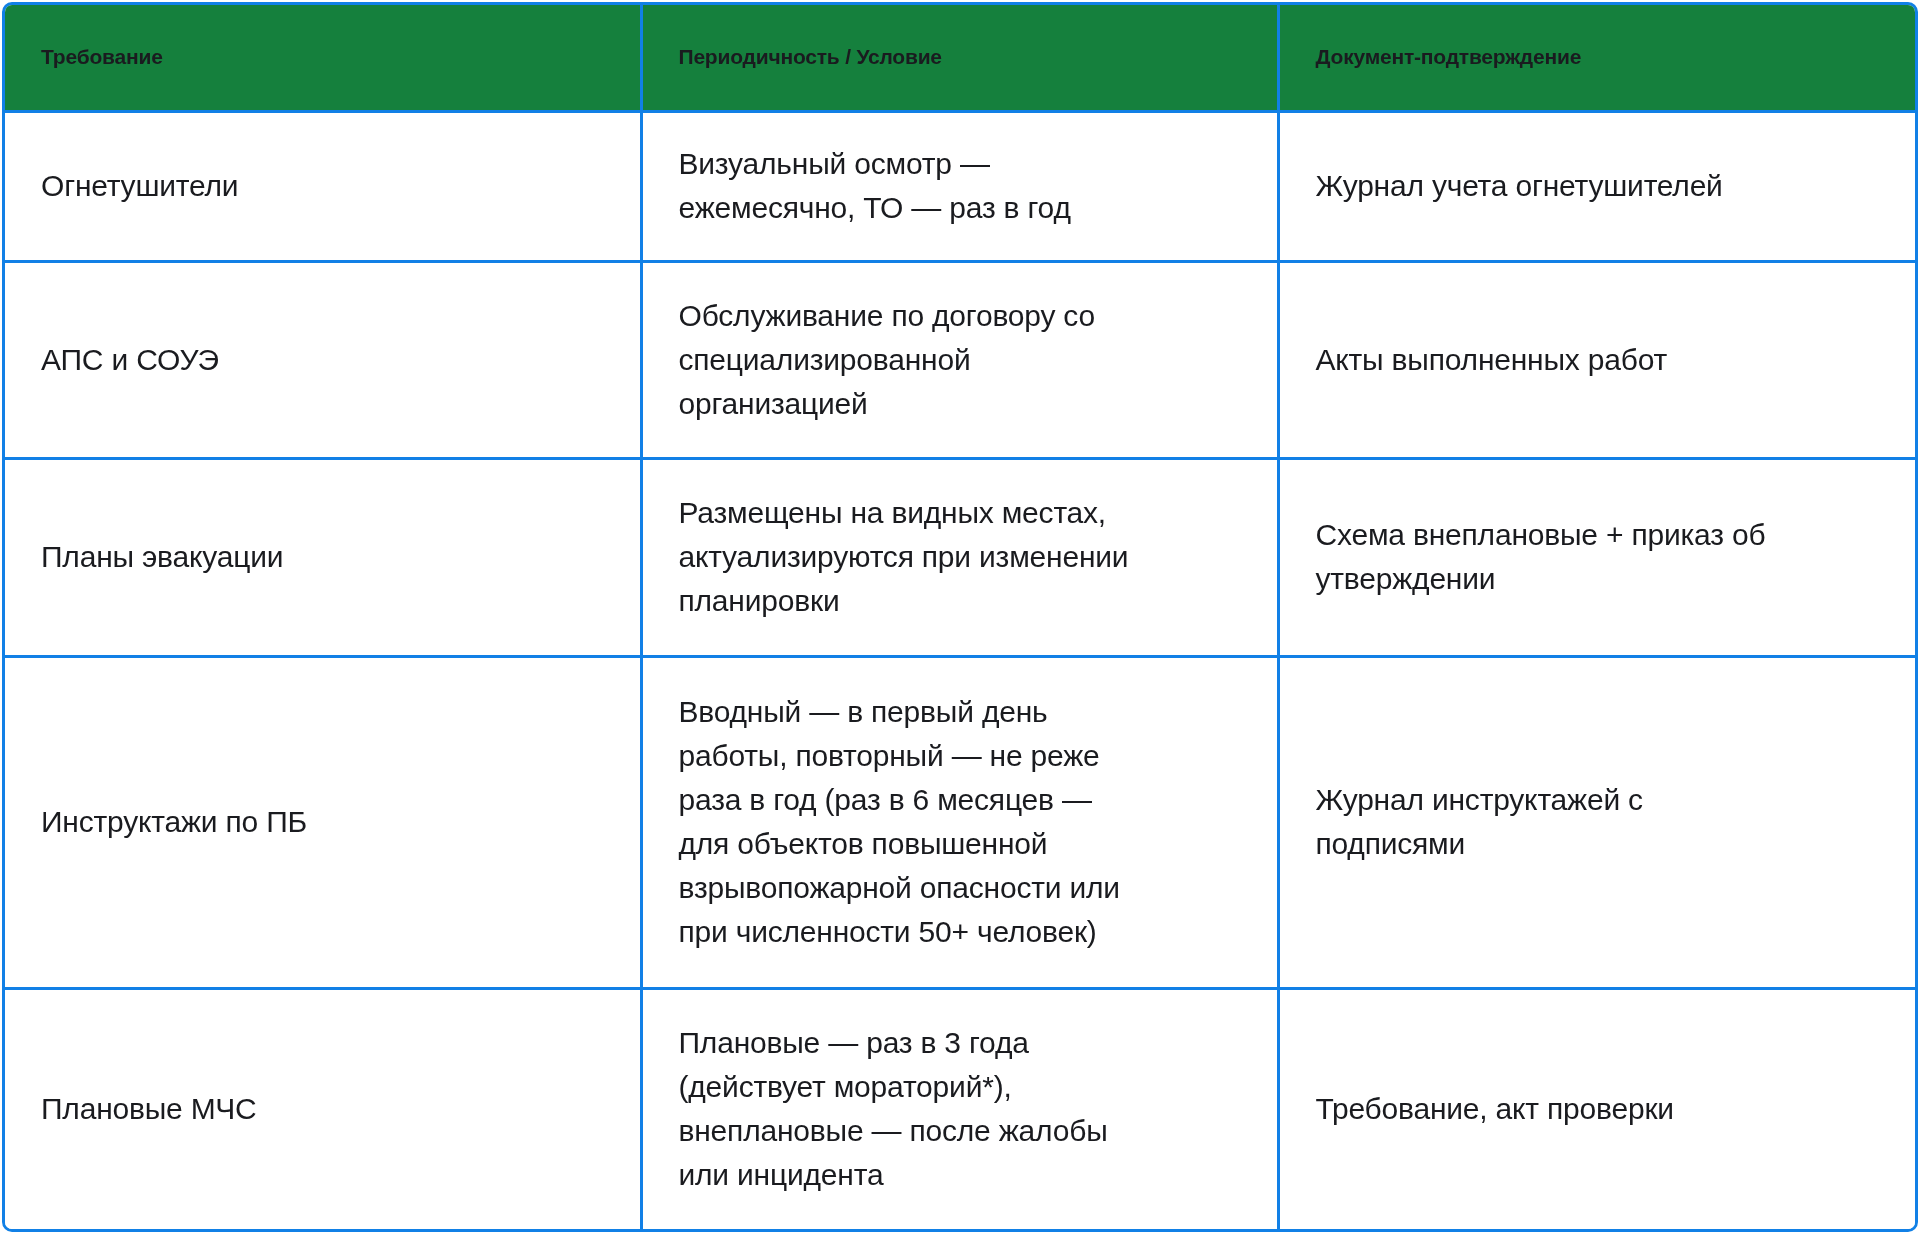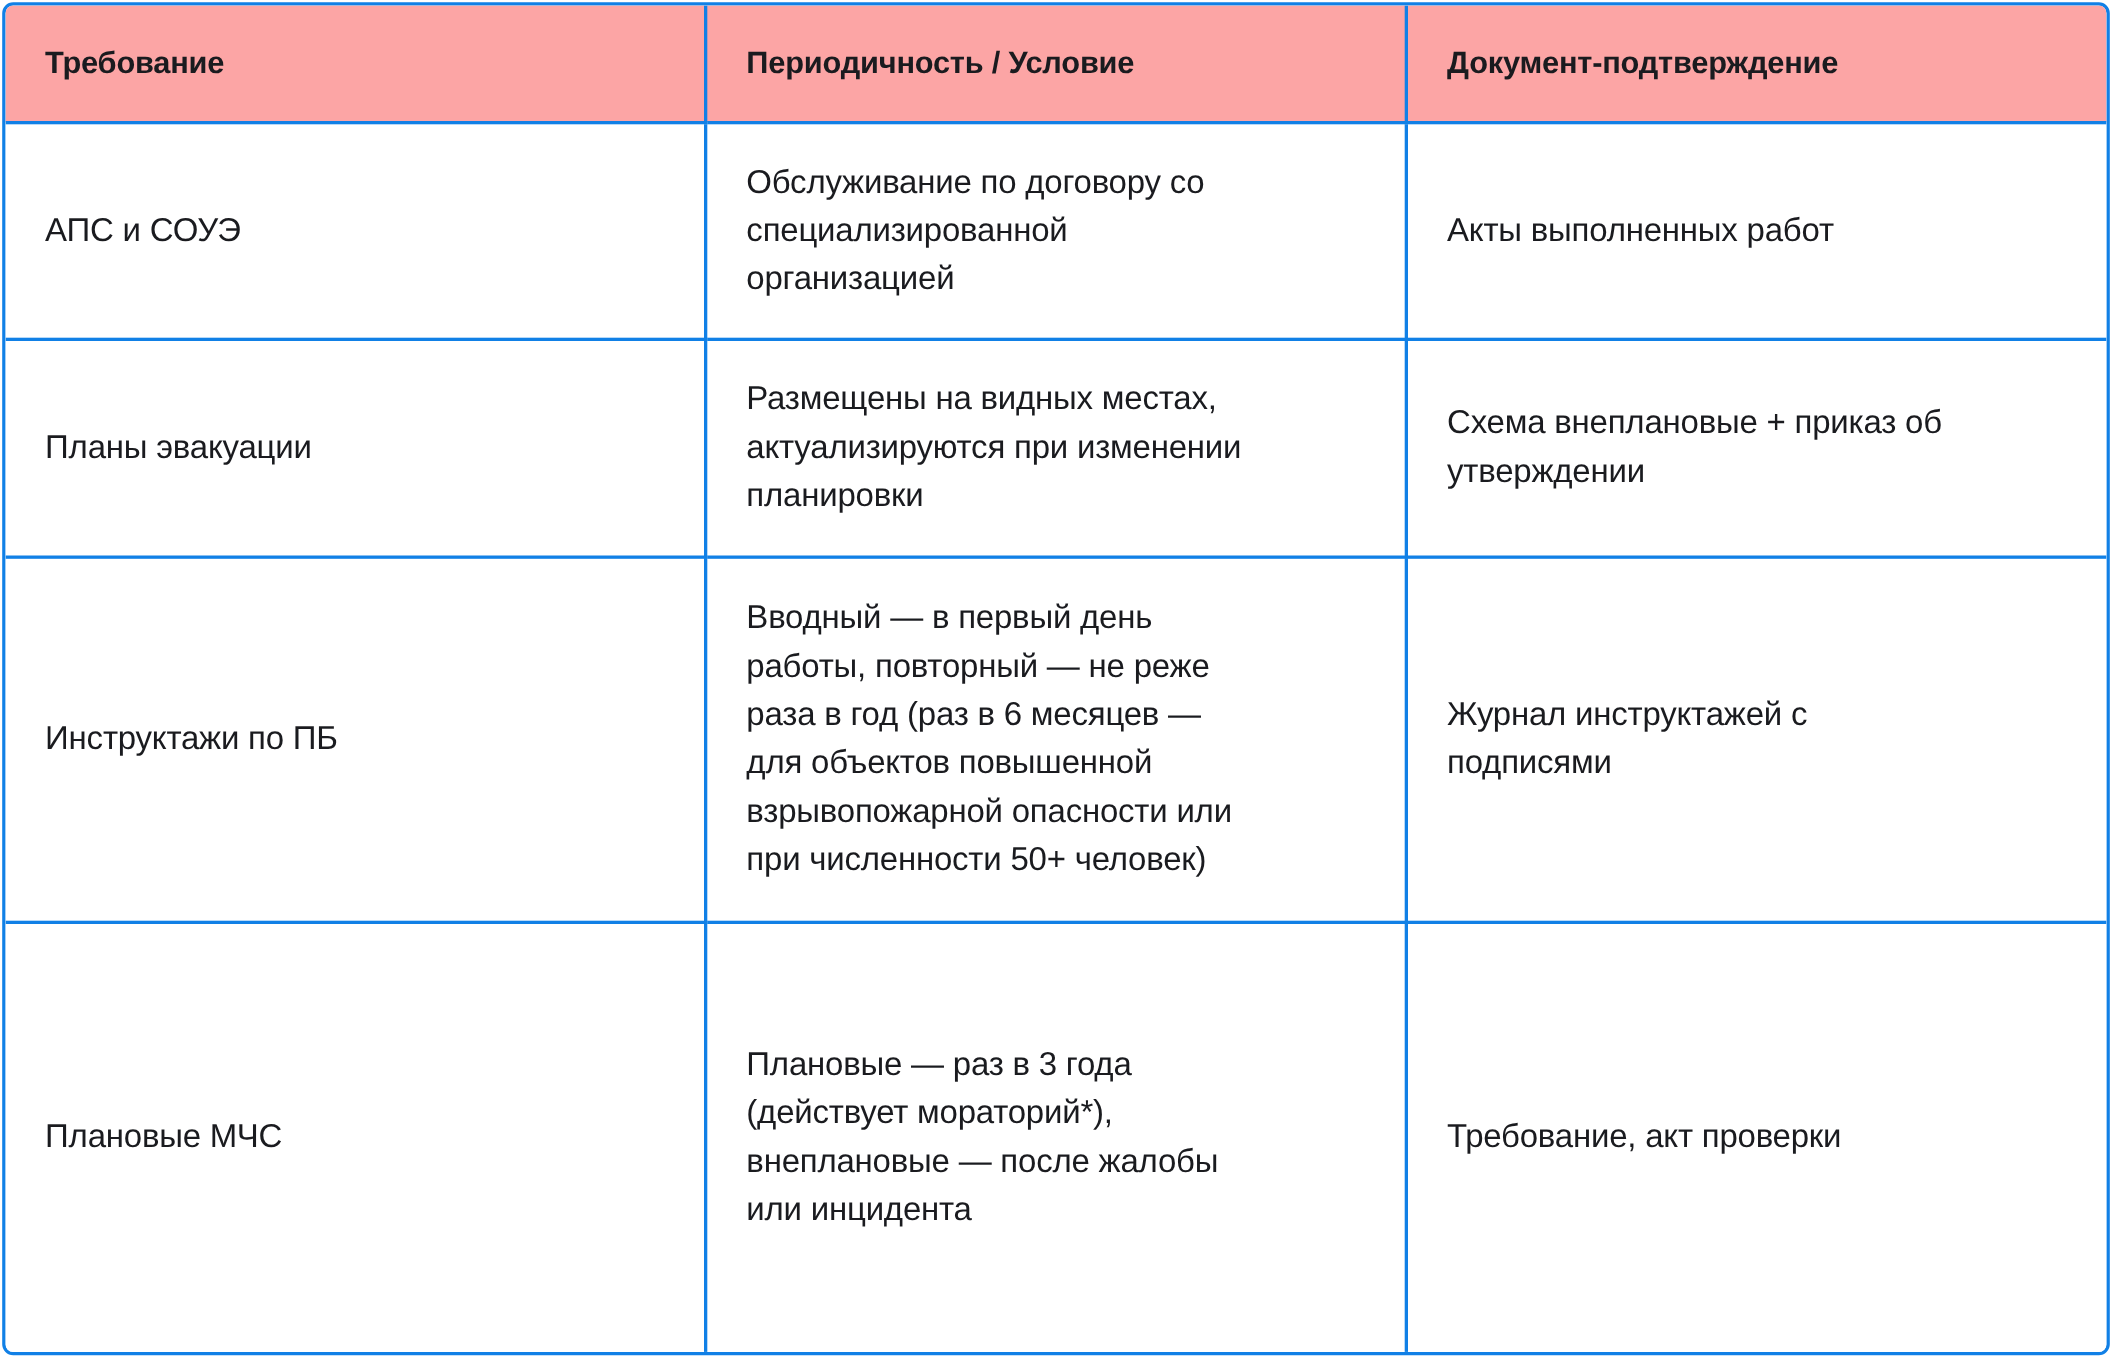--- a/index.html
+++ b/index.html
@@ -41,22 +41,22 @@
     box-sizing: border-box;
     white-space: pre-line;
     border-right: 3px solid #1180e6;
     border-bottom: 3px solid #1180e6;
   }
   .req-table th:last-child,
   .req-table td:last-child { border-right: none; }
   .req-table tr:last-child td { border-bottom: none; padding-left: 36px; }
 
   .req-table thead th {
-    background: #fca5a5;
-    font-size: 28px;
+    background: #15803d;
+    font-size: 21px;
     font-weight: 700;
     letter-spacing: -0.2px;
     height: 106px;
   }
   .req-table tbody td {
     background: #ffffff;
     font-size: 30px;
     font-weight: 400;
     line-height: 44px;
     letter-spacing: -0.2px;
@@ -78,20 +78,26 @@
       <col class="c3">
     </colgroup>
     <thead>
       <tr>
         <th>Требование</th>
         <th>Периодичность / Условие</th>
         <th>Документ-подтверждение</th>
       </tr>
     </thead>
     <tbody>
+      <tr class="row-1">
+        <td>Огнетушители</td>
+        <td>Визуальный осмотр —
+ежемесячно, ТО — раз в год</td>
+        <td>Журнал учета огнетушителей</td>
+      </tr>
       <tr class="row-2">
         <td>АПС и СОУЭ</td>
         <td>Обслуживание по договору со
 специализированной
 организацией</td>
         <td>Акты выполненных работ</td>
       </tr>
       <tr class="row-3">
         <td>Планы эвакуации</td>
         <td>Размещены на видных местах,

